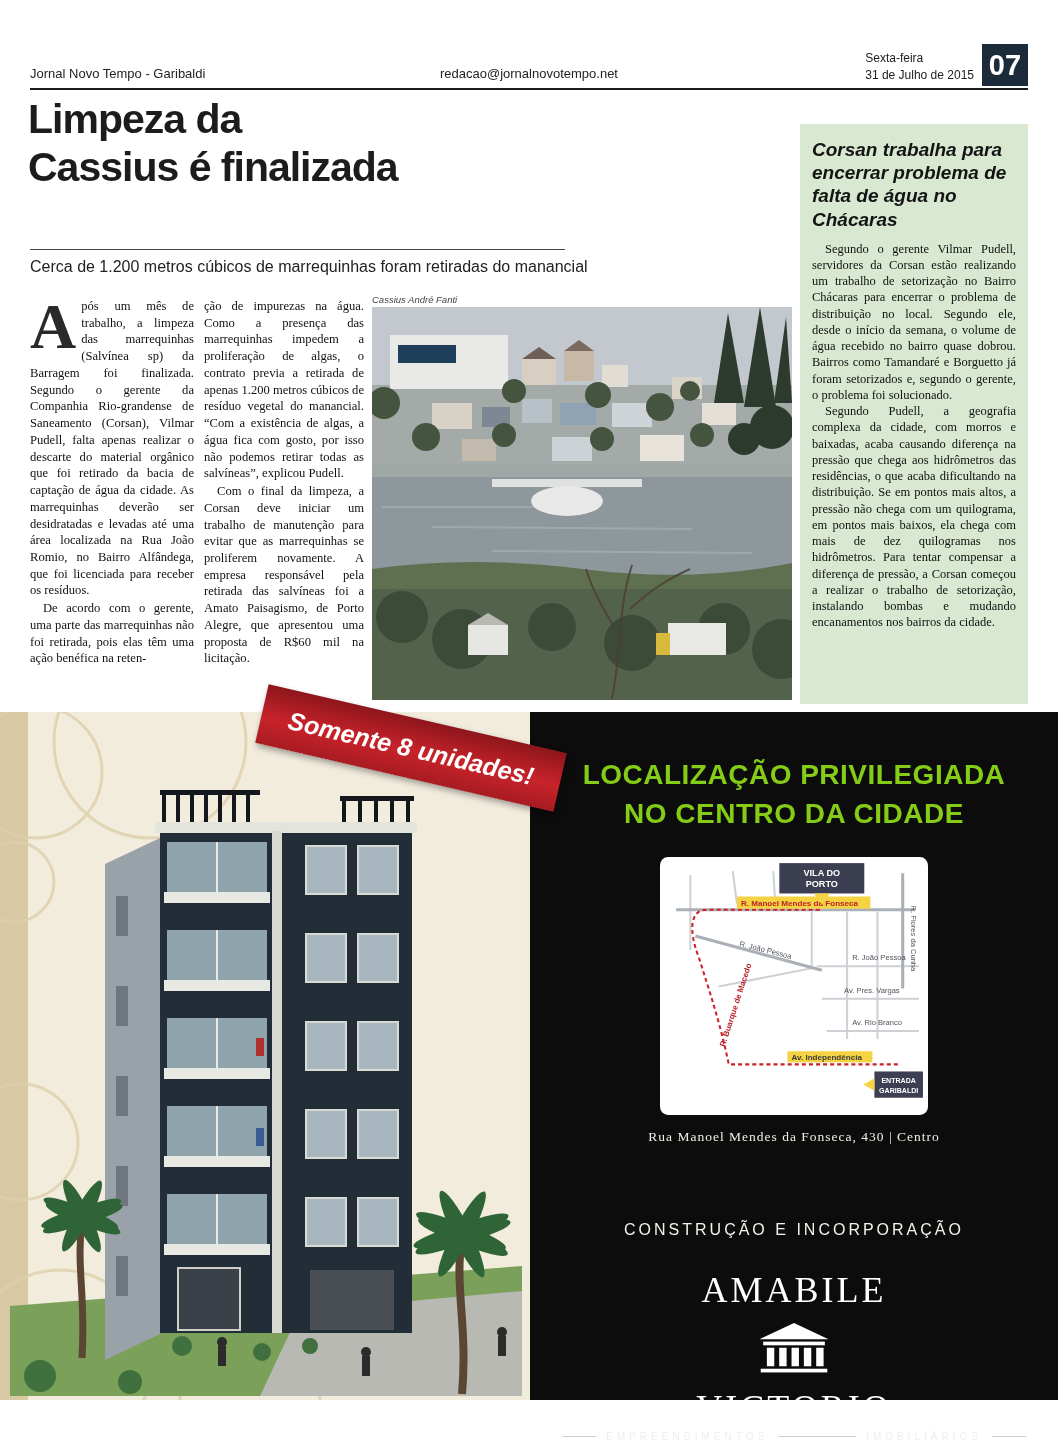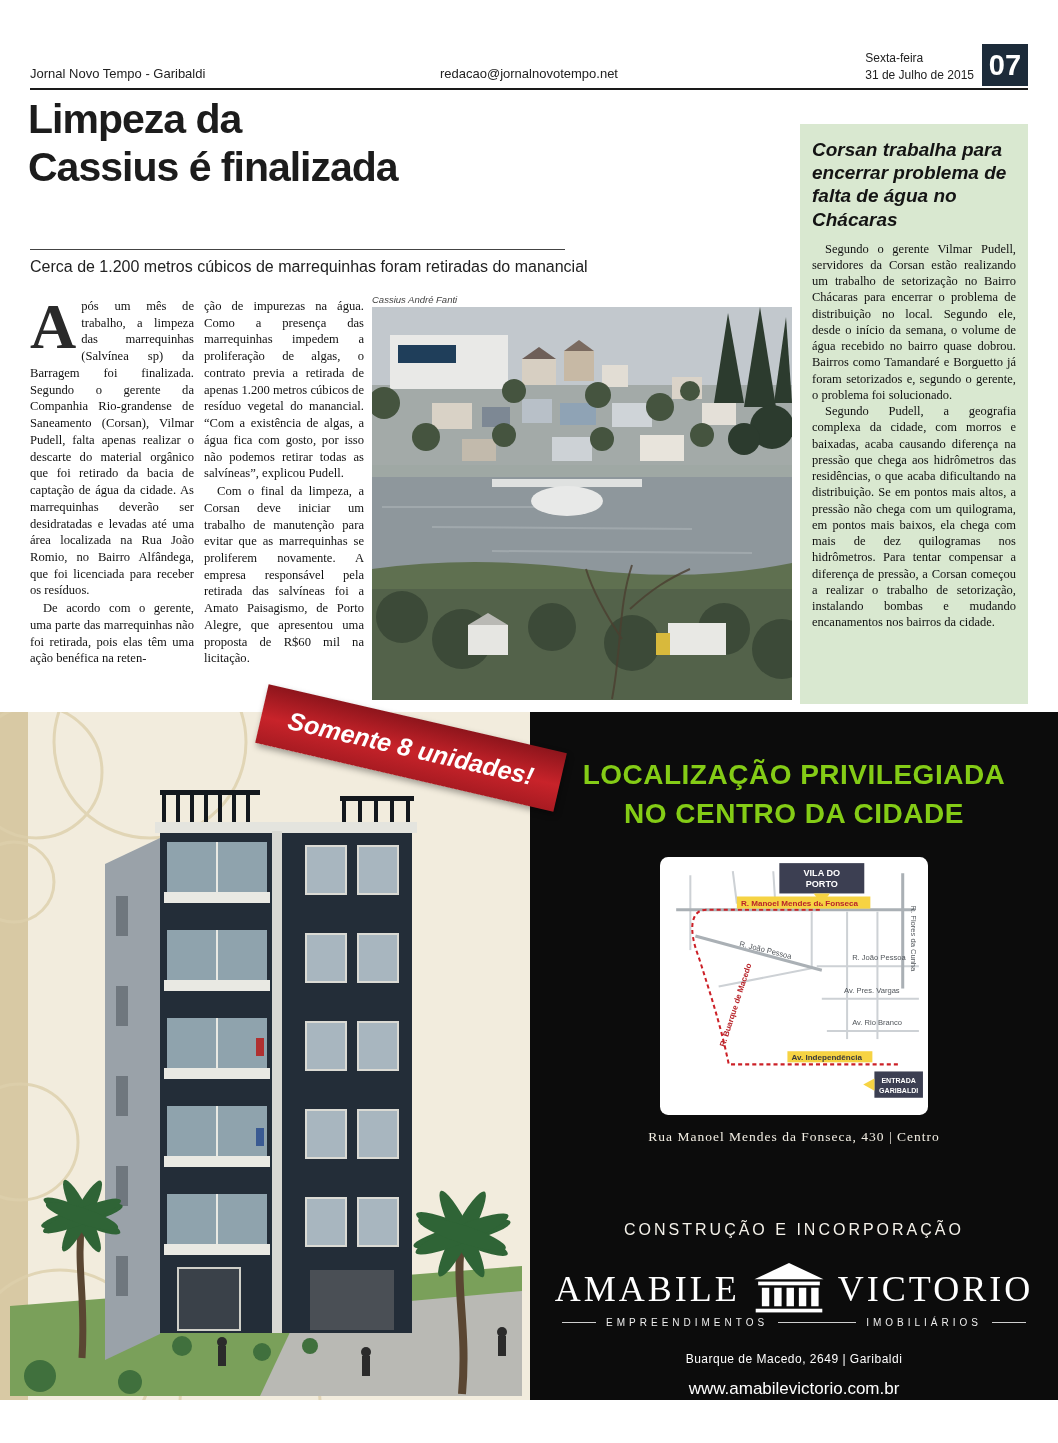--- a/index.html
+++ b/index.html
@@ -84,21 +84,21 @@
     background:#0c0c0c; color:#fff; text-align:center;
   }
   .loc-title {
     padding-top:44px; font-family:"Liberation Sans",sans-serif; font-weight:bold;
     font-size:28px; line-height:1.38; letter-spacing:.5px; color:#84cc16;
   }
   .map-wrap { margin:24px auto 0 auto; width:268px; height:258px; }
   .map-wrap svg { display:block; width:100%; height:100%; }
   .map-address { margin-top:14px; font-family:"Liberation Serif",serif; font-size:13.5px; letter-spacing:1px; color:#f3efe4; }
   .construction { margin-top:76px; font-family:"Liberation Sans",sans-serif; font-size:16px; letter-spacing:3px; color:#f5f2ea; }
-  .brand-row { margin-top:24px; display:flex; align-items:center; justify-content:center; gap:12px; }
+  .brand-row { margin-top:30px; display:flex; align-items:center; justify-content:center; gap:12px;flex-direction:column; }
   .brand-name { font-family:"Liberation Serif",serif; font-size:36px; letter-spacing:3px; color:#fff; }
   .brand-icon svg { width:74px; height:52px; display:block; }
   .brand-sub { display:flex; align-items:center; justify-content:center; gap:10px; width:88%; margin:2px auto 0 auto;
                font-family:"Liberation Sans",sans-serif; font-size:10px; letter-spacing:4px; color:#eee; }
   .brand-sub .seg { height:1px; background:#cfcfcf; }
   .brand-sub .seg.outer { flex:1; }
   .brand-sub .seg.mid { width:78px; }
   .addr-main { margin-top:24px; font-family:"Liberation Sans",sans-serif; font-size:12px; letter-spacing:.5px; color:#fff; }
   .website { margin-top:13px; font-family:"Liberation Sans",sans-serif; font-size:17px; color:#fff; }
 

